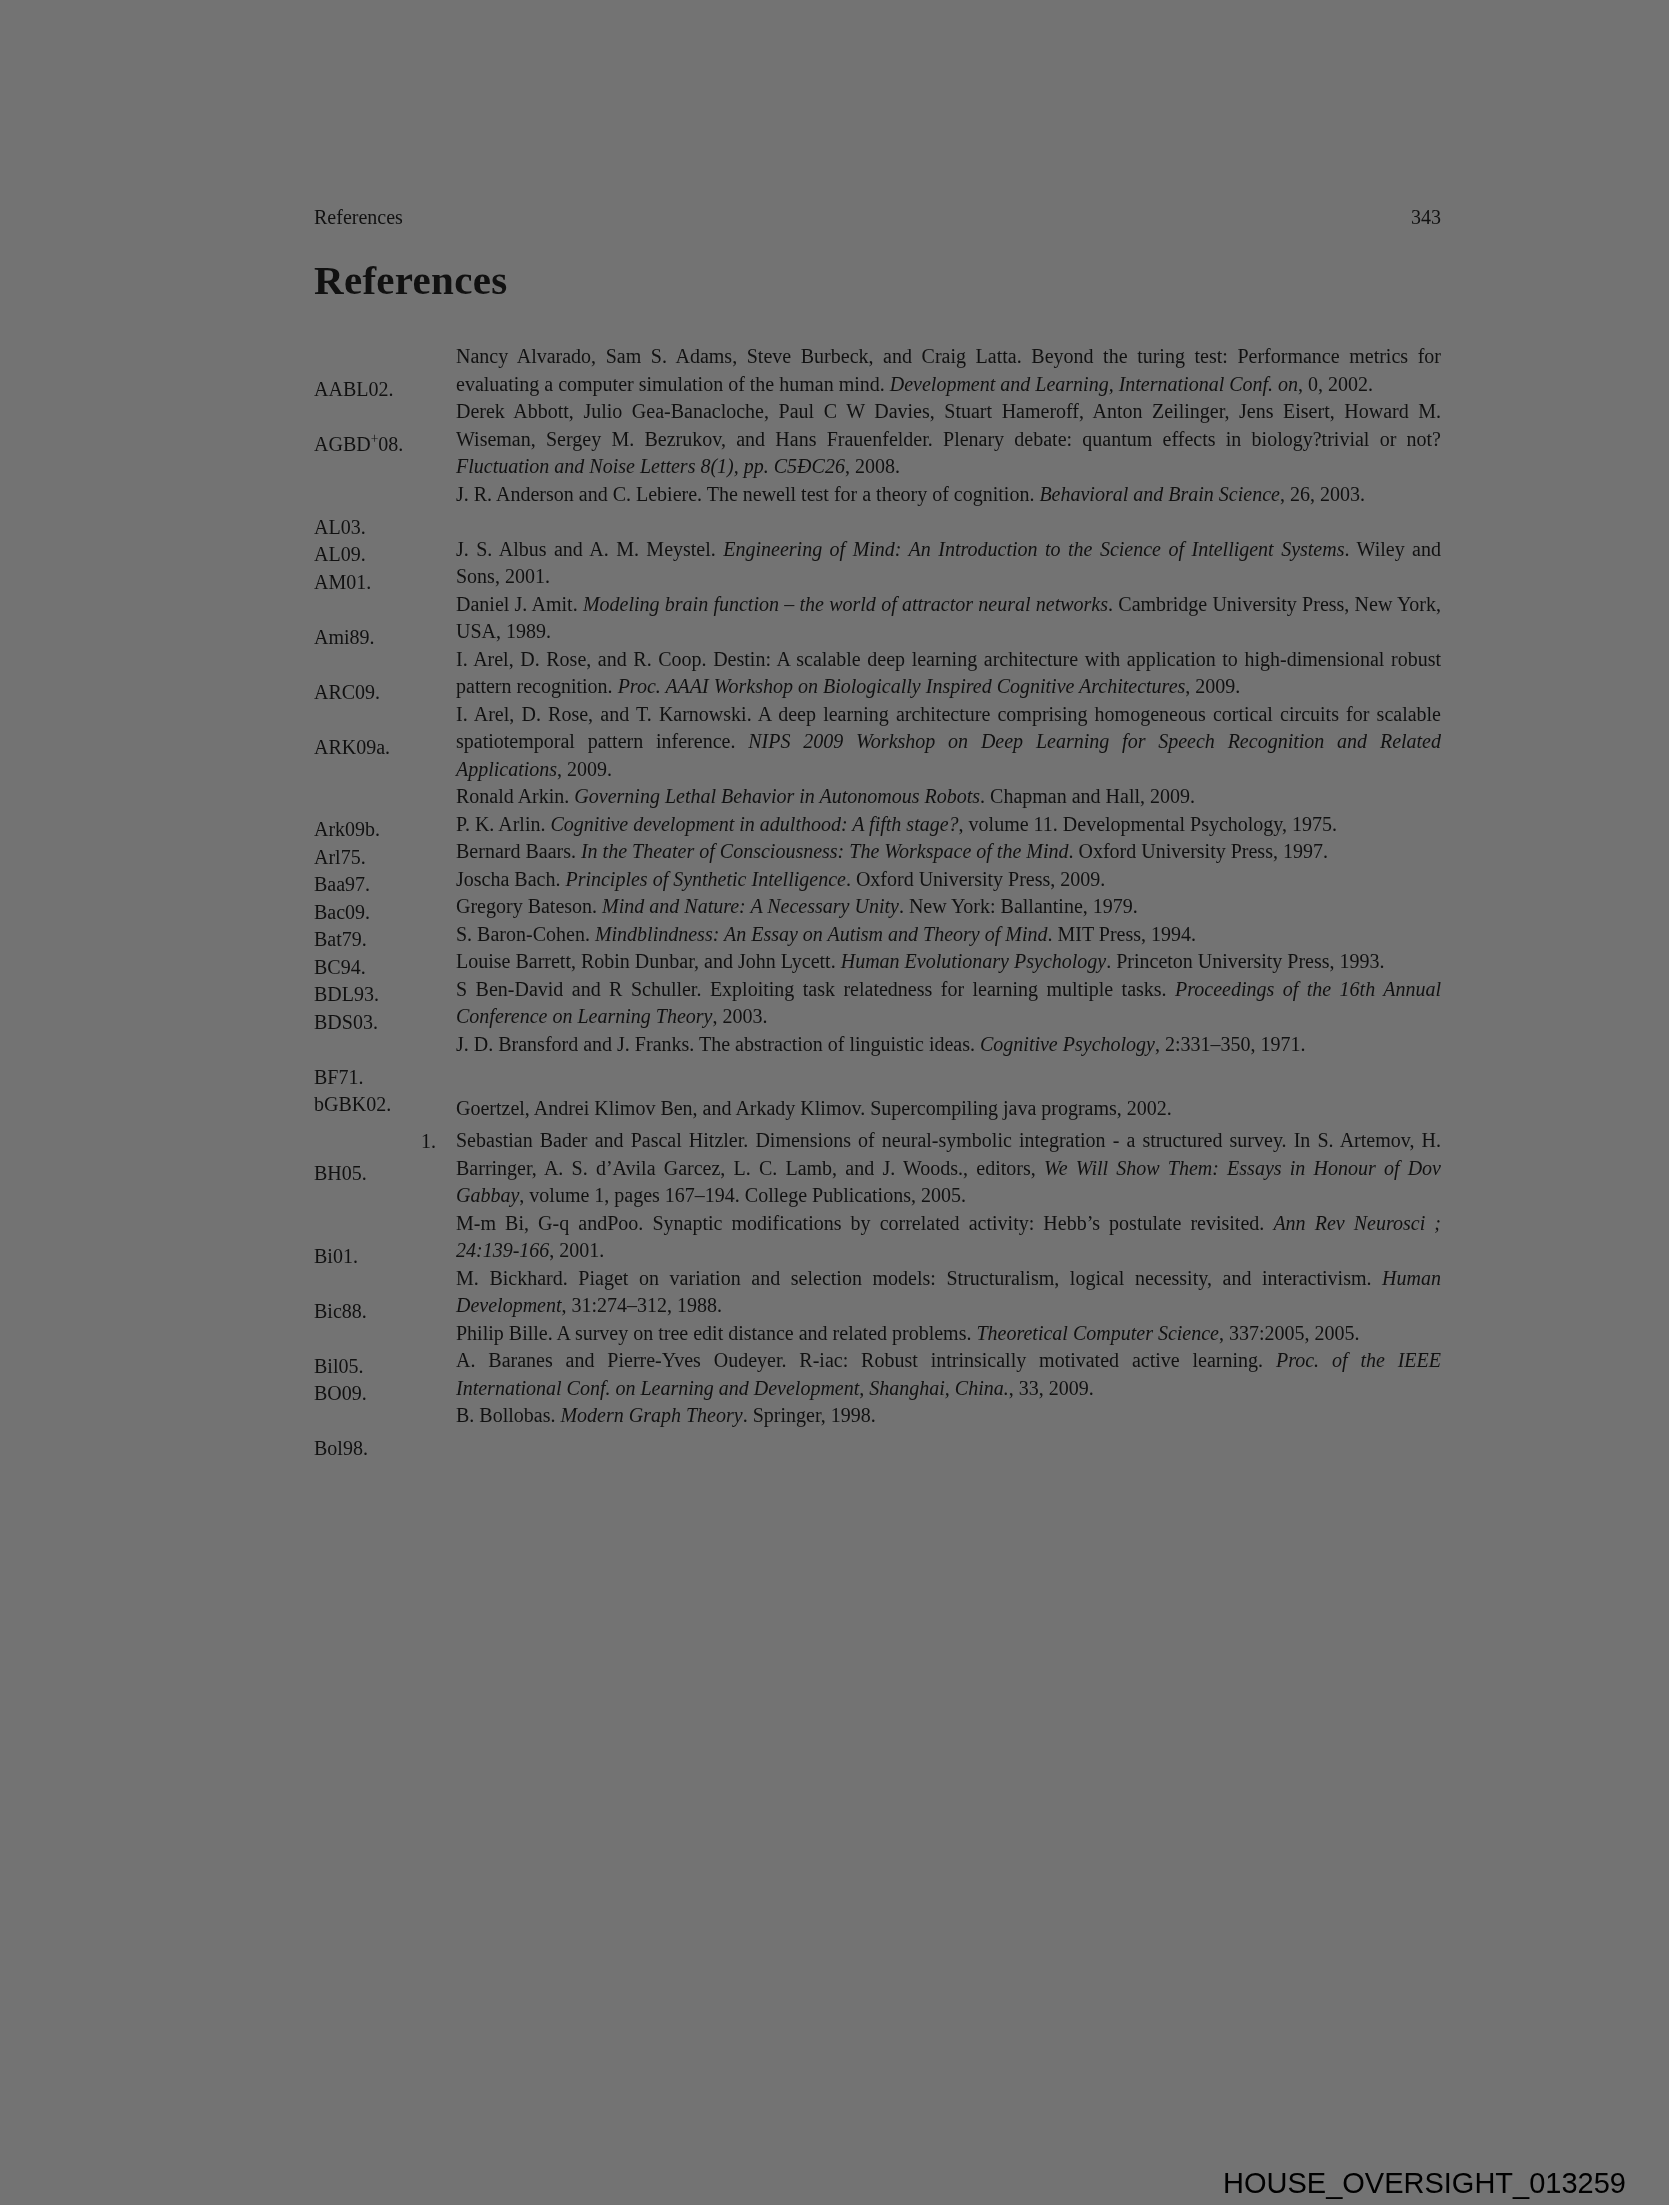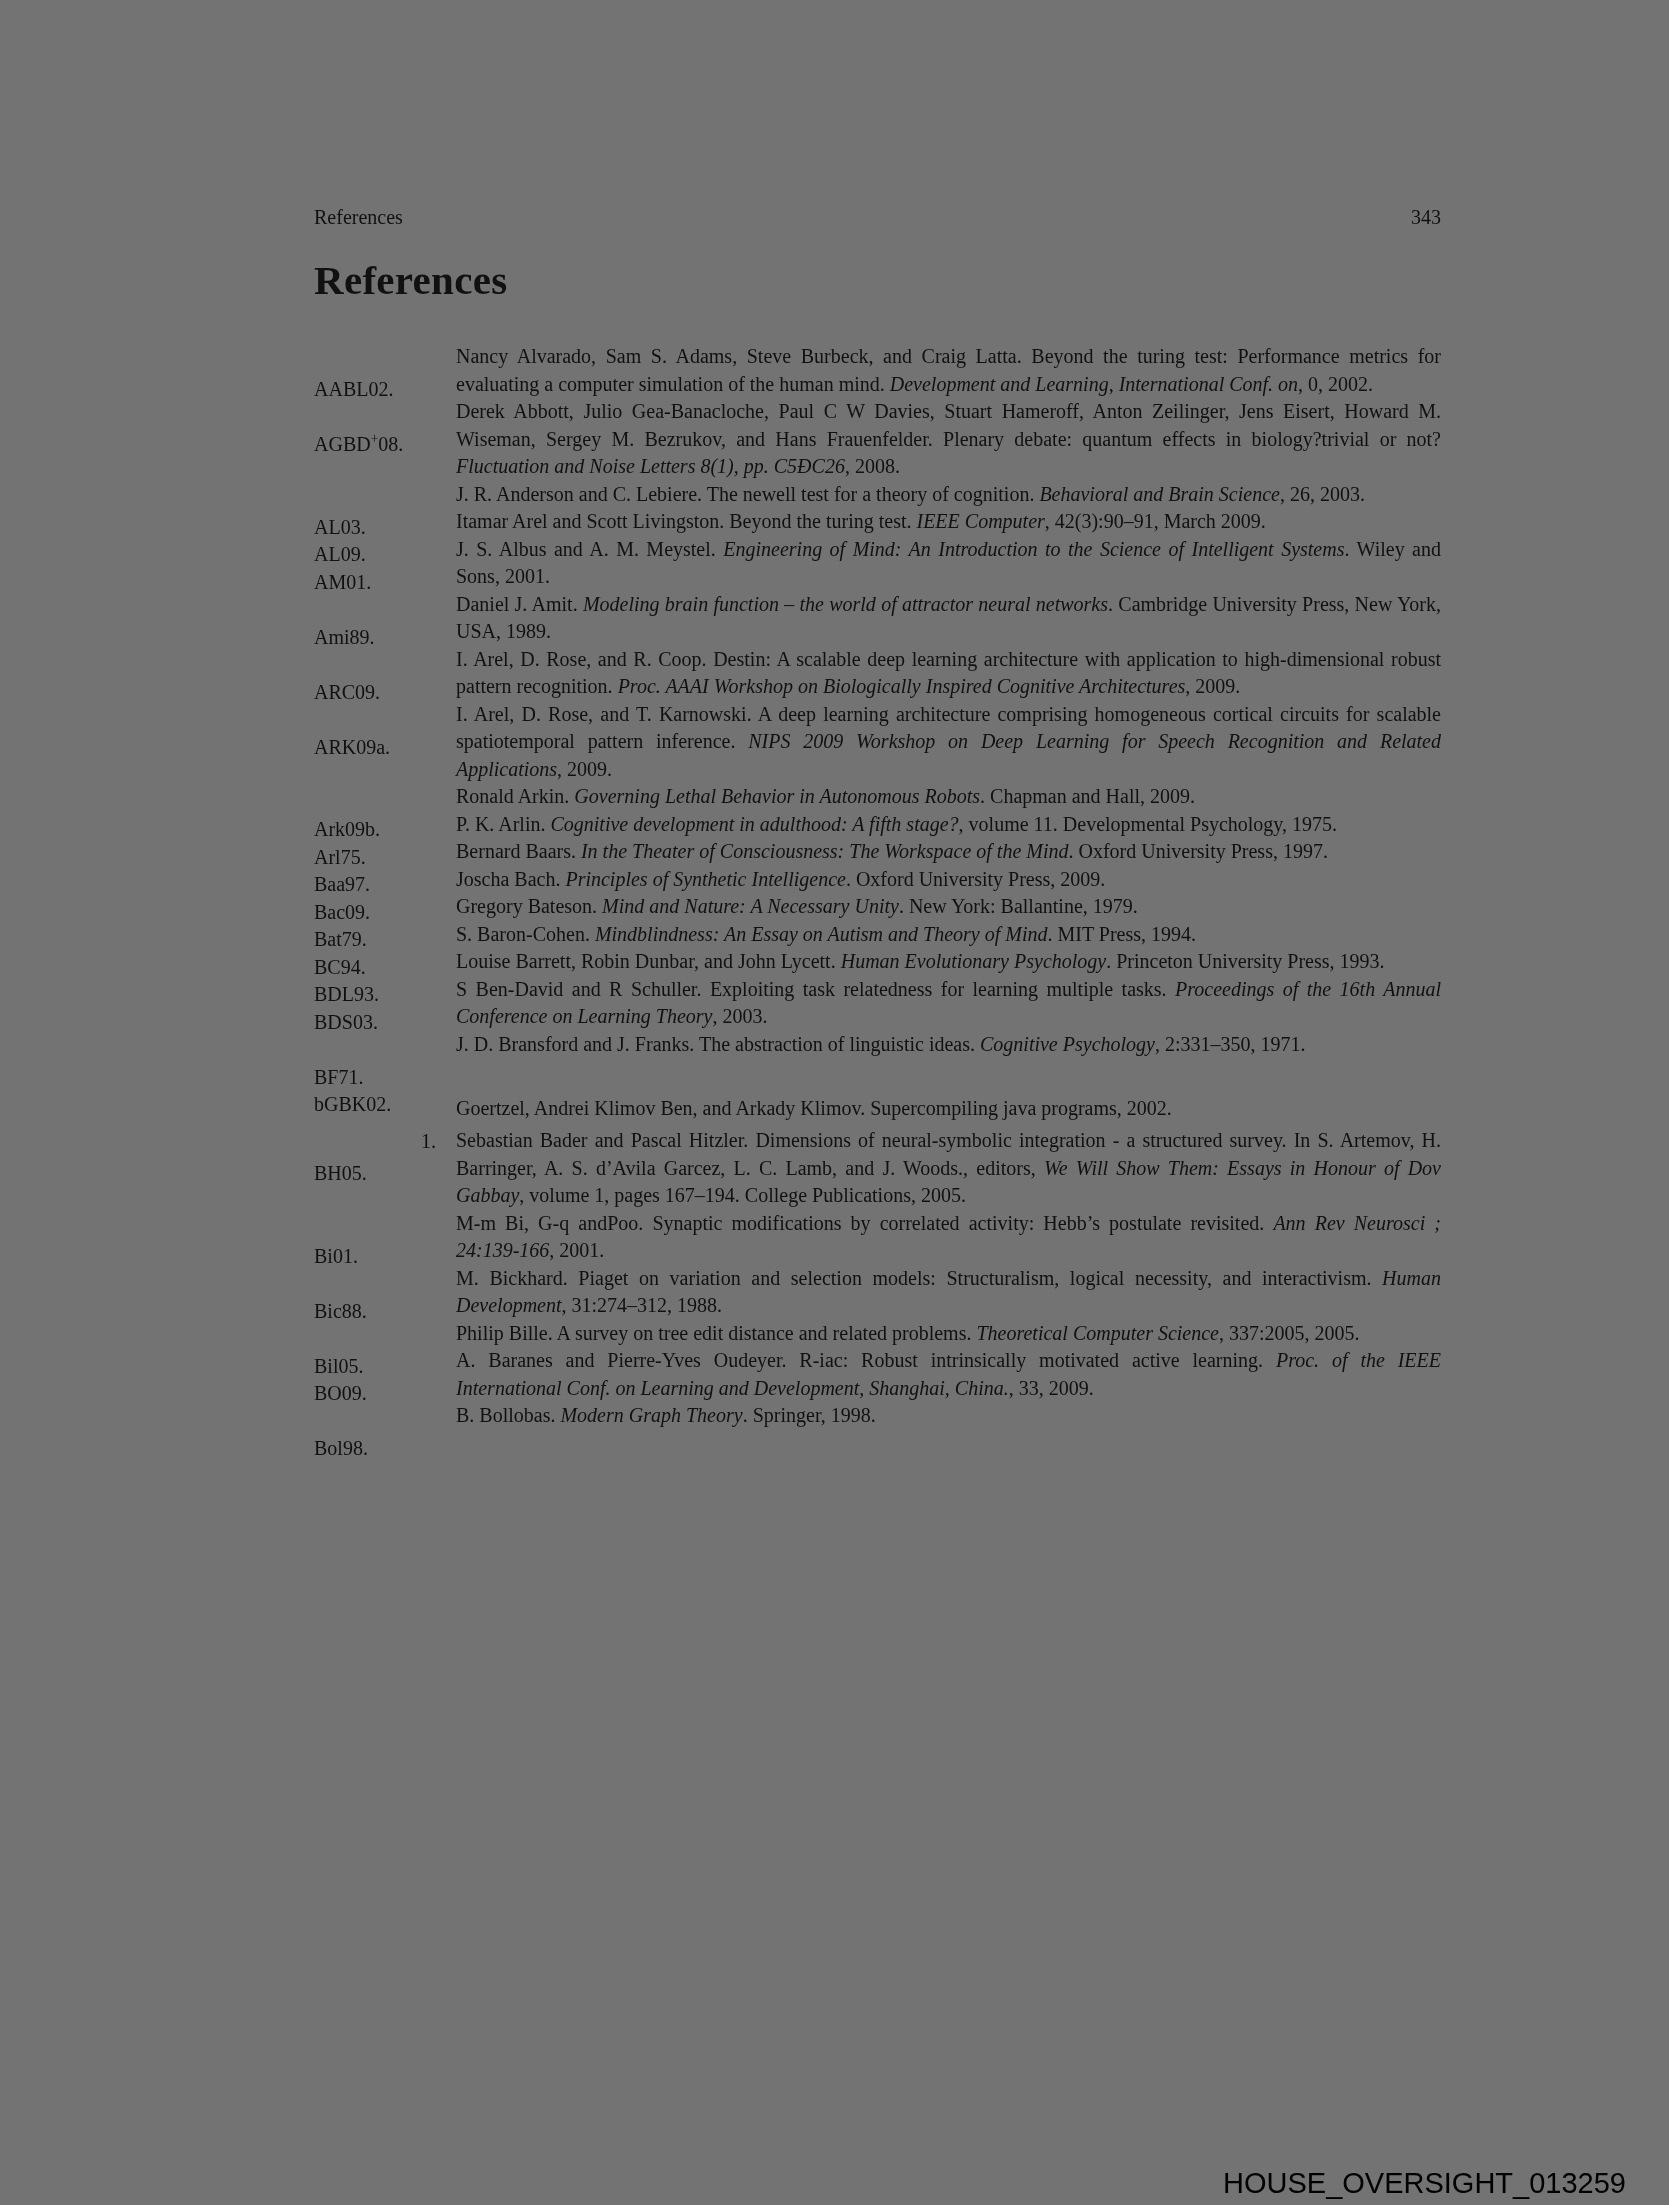--- a/index.html
+++ b/index.html
@@ -83,21 +83,21 @@
   <div class="content">
     <div class="running-header">
       <span>References</span>
       <span>343</span>
     </div>
     <h1 class="section-title">References</h1>
     <div class="ref-list" id="ref-list">
         <div class="ref-entry"><span class="ref-label"><span>AABL02.</span></span><span class="ref-text"><span>Nancy Alvarado, Sam S. Adams, Steve Burbeck, and Craig Latta. Beyond the turing test: Performance metrics for evaluating a computer simulation of the human mind. </span><i>Development and Learning, International Conf. on</i><span>, 0, 2002.</span></span></div>
         <div class="ref-entry"><span class="ref-label"><span>AGBD</span><sup>+</sup><span>08.</span></span><span class="ref-text"><span>Derek Abbott, Julio Gea-Banacloche, Paul C W Davies, Stuart Hameroff, Anton Zeilinger, Jens Eisert, Howard M. Wiseman, Sergey M. Bezrukov, and Hans Frauenfelder. Plenary debate: quantum effects in biology?trivial or not? </span><i>Fluctuation and Noise Letters 8(1), pp. C5ÐC26</i><span>, 2008.</span></span></div>
         <div class="ref-entry"><span class="ref-label"><span>AL03.</span></span><span class="ref-text"><span>J. R. Anderson and C. Lebiere. The newell test for a theory of cognition. </span><i>Behavioral and Brain Science</i><span>, 26, 2003.</span></span></div>
-        <div class="ref-entry"><span class="ref-label"><span>AL09.</span></span><span class="ref-text"><span>Itamar Arel and Scott Livingston. Beyond the turing test. </span><i>IEEE Computer</i><span>, 42(3):90–91, March 2009.</span></span></div>
+        <div class="ref-entry"><span class="ref-label"><span>AL09.</span></span></div>
         <div class="ref-entry"><span class="ref-label"><span>AM01.</span></span><span class="ref-text"><span>J. S. Albus and A. M. Meystel. </span><i>Engineering of Mind: An Introduction to the Science of Intelligent Systems</i><span>. Wiley and Sons, 2001.</span></span></div>
         <div class="ref-entry"><span class="ref-label"><span>Ami89.</span></span><span class="ref-text"><span>Daniel J. Amit. </span><i>Modeling brain function – the world of attractor neural networks</i><span>. Cambridge University Press, New York, USA, 1989.</span></span></div>
         <div class="ref-entry"><span class="ref-label"><span>ARC09.</span></span><span class="ref-text"><span>I. Arel, D. Rose, and R. Coop. Destin: A scalable deep learning architecture with application to high-dimensional robust pattern recognition. </span><i>Proc. AAAI Workshop on Biologically Inspired Cognitive Architectures</i><span>, 2009.</span></span></div>
         <div class="ref-entry"><span class="ref-label"><span>ARK09a.</span></span><span class="ref-text"><span>I. Arel, D. Rose, and T. Karnowski. A deep learning architecture comprising homogeneous cortical circuits for scalable spatiotemporal pattern inference. </span><i>NIPS 2009 Workshop on Deep Learning for Speech Recognition and Related Applications</i><span>, 2009.</span></span></div>
         <div class="ref-entry"><span class="ref-label"><span>Ark09b.</span></span><span class="ref-text"><span>Ronald Arkin. </span><i>Governing Lethal Behavior in Autonomous Robots</i><span>. Chapman and Hall, 2009.</span></span></div>
         <div class="ref-entry"><span class="ref-label"><span>Arl75.</span></span><span class="ref-text"><span>P. K. Arlin. </span><i>Cognitive development in adulthood: A fifth stage?</i><span>, volume 11. Developmental Psychology, 1975.</span></span></div>
         <div class="ref-entry"><span class="ref-label"><span>Baa97.</span></span><span class="ref-text"><span>Bernard Baars. </span><i>In the Theater of Consciousness: The Workspace of the Mind</i><span>. Oxford University Press, 1997.</span></span></div>
         <div class="ref-entry"><span class="ref-label"><span>Bac09.</span></span><span class="ref-text"><span>Joscha Bach. </span><i>Principles of Synthetic Intelligence</i><span>. Oxford University Press, 2009.</span></span></div>
         <div class="ref-entry"><span class="ref-label"><span>Bat79.</span></span><span class="ref-text"><span>Gregory Bateson. </span><i>Mind and Nature: A Necessary Unity</i><span>. New York: Ballantine, 1979.</span></span></div>
         <div class="ref-entry"><span class="ref-label"><span>BC94.</span></span><span class="ref-text"><span>S. Baron-Cohen. </span><i>Mindblindness: An Essay on Autism and Theory of Mind</i><span>. MIT Press, 1994.</span></span></div>

